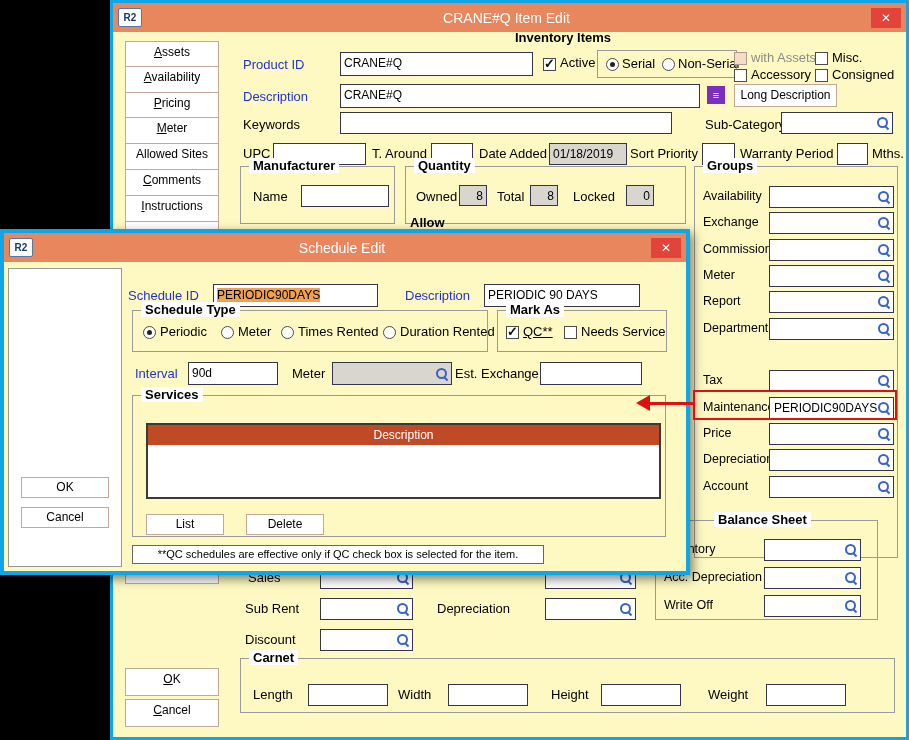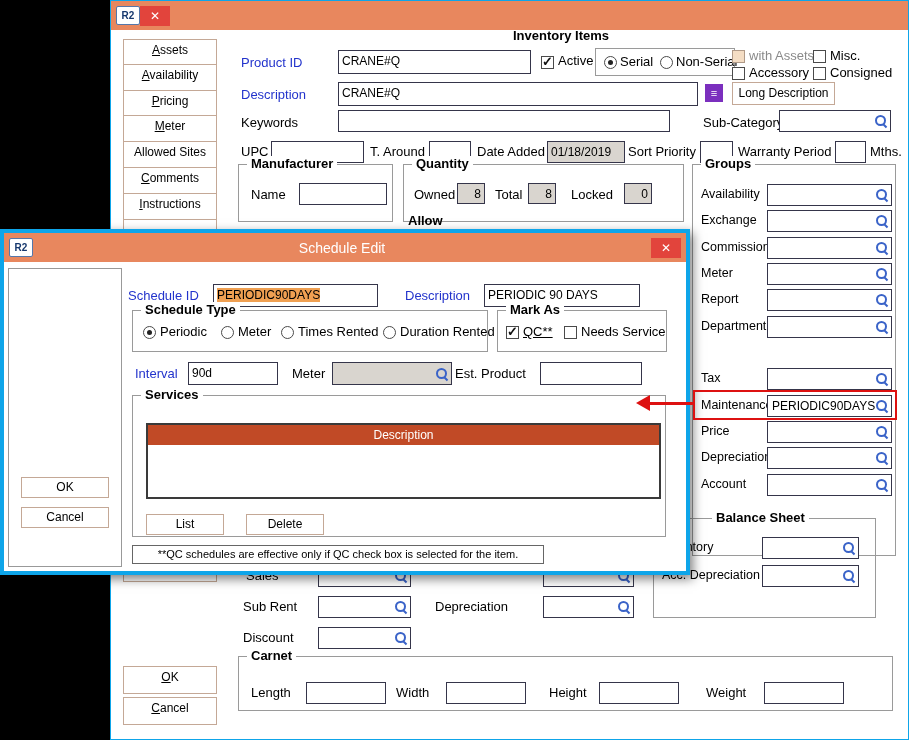--- a/index.html
+++ b/index.html
@@ -1,18 +1,18 @@
 <!DOCTYPE html>
 <html><head>
 <meta charset="utf-8">
 <style>
   html,body{margin:0;padding:0;background:#000;}
   .stage{position:relative;width:909px;height:740px;background:#000;overflow:hidden;
          font-family:"Liberation Sans",sans-serif;font-size:13px;color:#000;}
-  .window{position:absolute;background:#ffffff;border:1px solid #0ea5e9;box-sizing:border-box;}
+  .window{position:absolute;background:#fef9c3;border:3px solid #0ea5e9;box-sizing:border-box;}
   .titlebar{position:absolute;left:0;right:0;top:0;height:29px;background:#E8875E;
             display:flex;align-items:center;}
   .titlebar .logo{width:22px;height:17px;background:#fff;border:1px solid #5577aa;margin-left:5px;
             display:flex;align-items:center;justify-content:center;font-weight:bold;
             color:#16386e;font-size:10px;border-radius:2px;}
   .titlebar .title{flex:1;text-align:center;color:#fff;font-size:14px;}
   .titlebar .close{width:30px;height:20px;background:#E2443C;color:#fff;display:flex;
             align-items:center;justify-content:center;margin-right:5px;font-size:12px;}
   .btn{position:absolute;background:#fff;border:1px solid #c4a896;text-align:center;
        font-size:12px;line-height:20px;height:28px;box-sizing:border-box;}
@@ -53,20 +53,21 @@
 </style>
 </head>
 <body>
 
 <div class="stage">
 
   <div class="window" style="left:110px;top:0;width:799px;height:740px;z-index:1;">
 
     <div class="titlebar">
       <div class="logo">R2</div>
+      <div class="title">CRANE#Q Item Edit</div>
       <div class="close">✕</div>
     </div>
 
     <div class="btn" style="left:12px;top:38px;width:94px;"><u>A</u>ssets</div>
     <div class="btn" style="left:12px;top:63px;width:94px;"><u>A</u>vailability</div>
     <div class="btn" style="left:12px;top:89px;width:94px;"><u>P</u>ricing</div>
     <div class="btn" style="left:12px;top:114px;width:94px;"><u>M</u>eter</div>
     <div class="btn" style="left:12px;top:140px;width:94px;">Allowed Sites</div>
     <div class="btn" style="left:12px;top:166px;width:94px;"><u>C</u>omments</div>
     <div class="btn" style="left:12px;top:192px;width:94px;"><u>I</u>nstructions</div>
@@ -231,20 +232,27 @@
             <span class="mag"></span>
         </div>
       </div>
       <div class="g-row" style="top:46px;">
         <span class="g-lbl">Acc. Depreciation</span>
         <div class="field lookup" style="left:108px;top:0;width:97px;height:22px;">
           <span class="val"></span>
             <span class="mag"></span>
         </div>
       </div>
+      <div class="g-row" style="top:74px;">
+        <span class="g-lbl">Write Off</span>
+        <div class="field lookup" style="left:108px;top:0;width:97px;height:22px;">
+          <span class="val"></span>
+            <span class="mag"></span>
+        </div>
+      </div>
     </div>
 
     <div class="lbl" style="left:135px;top:567px;">Sales</div>
     <div class="field lookup" style="left:207px;top:564px;width:93px;height:22px;">
       <span class="val"></span>
         <span class="mag"></span>
     </div>
     <div class="field lookup" style="left:432px;top:564px;width:91px;height:22px;">
       <span class="val"></span>
         <span class="mag"></span>
@@ -319,21 +327,21 @@
       <div class="lbl" style="left:83px;top:13px;">Needs Service</div>
     </div>
 
     <div class="lbl blue" style="left:131px;top:133px;">Interval</div>
     <div class="field" style="left:184px;top:129px;width:90px;height:23px;">90d</div>
     <div class="lbl" style="left:288px;top:133px;">Meter</div>
     <div class="field lookup ro" style="left:328px;top:129px;width:120px;height:23px;">
       <span class="val"></span>
         <span class="mag"></span>
     </div>
-    <div class="lbl" style="left:451px;top:133px;">Est. Product</div>
+    <div class="lbl" style="left:451px;top:133px;">Est. Exchange</div>
     <div class="field" style="left:536px;top:129px;width:102px;height:23px;"></div>
 
     <div class="grp" style="left:128px;top:162px;width:534px;height:142px;">
       <div class="legend">Services</div>
       <div style="position:absolute;left:13px;top:27px;width:515px;height:76px;border:2px solid #3a3a3a;
                   box-sizing:border-box;background:#fff;">
         <div class="thead">
           <div class="th" style="flex:1;">Description</div>
         </div>
         <div style="height:52px;background:#fff;"></div>

